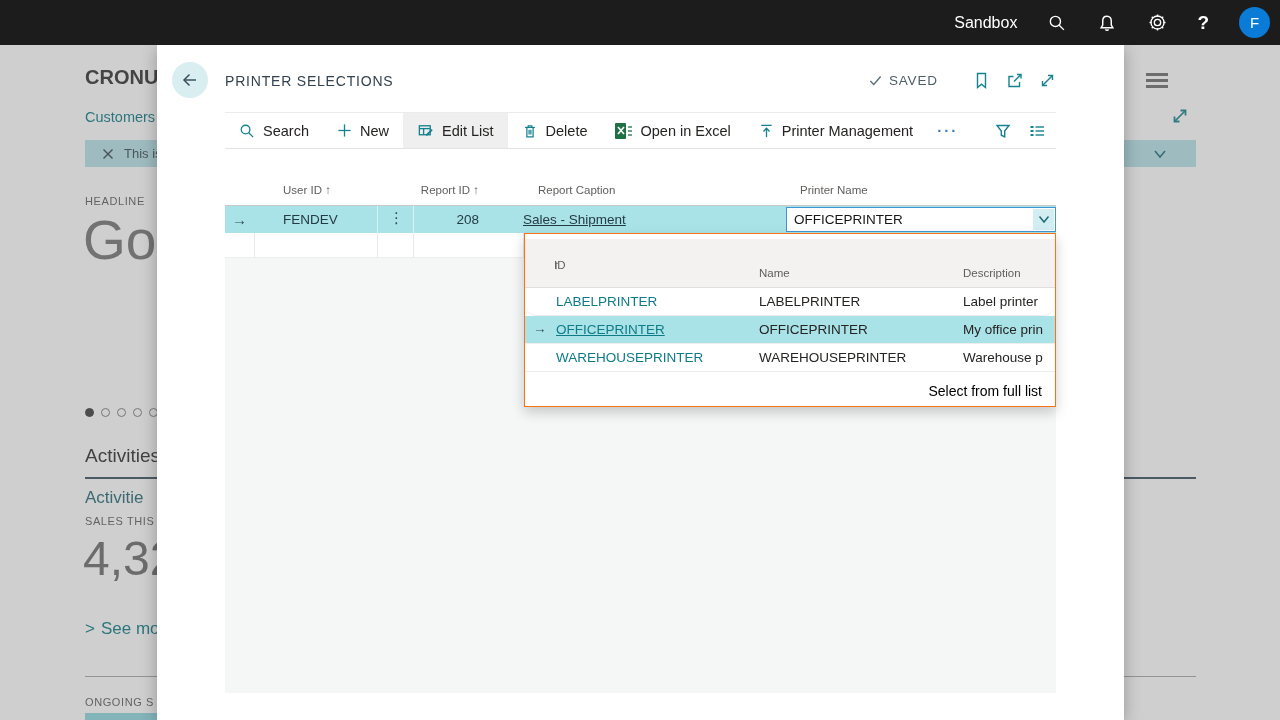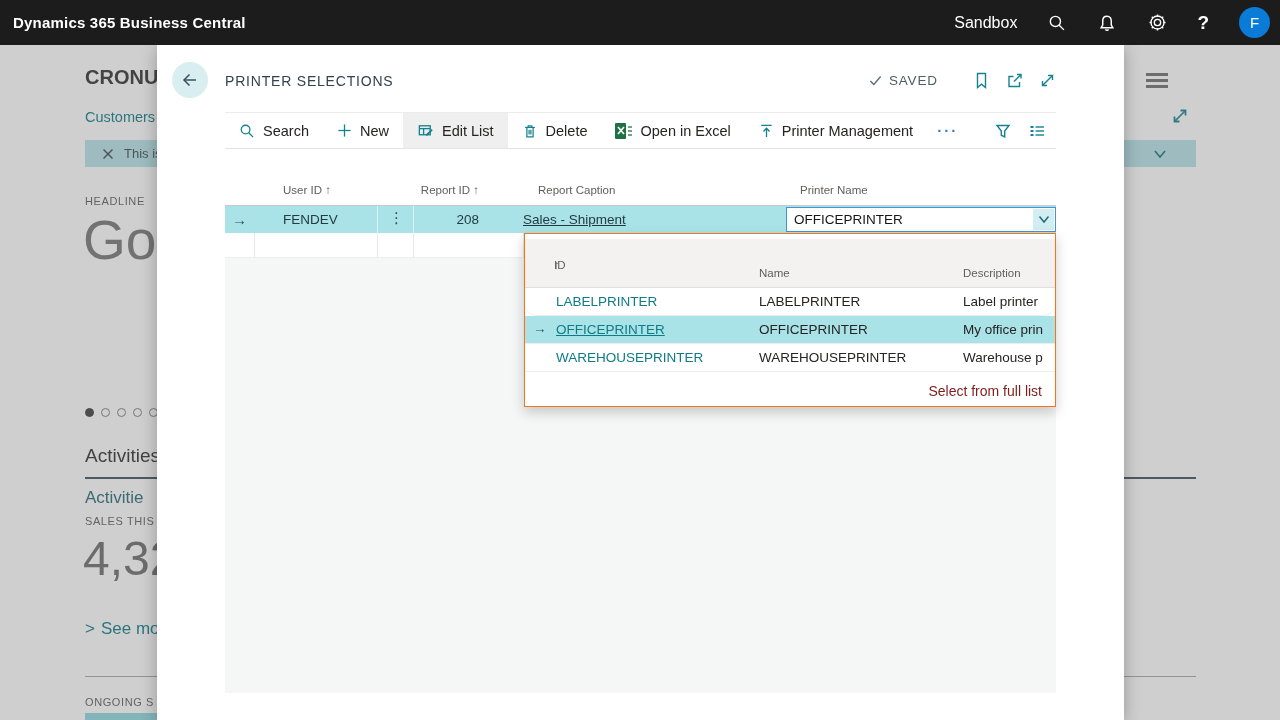--- a/index.html
+++ b/index.html
@@ -113,29 +113,28 @@
   .dd-head span { position:absolute; bottom:8px; font-size:11.5px; color:#605e5c; white-space:nowrap; cursor:pointer; }
   .dh-id { left:29px; } .dh-name { left:234px; } .dh-desc { left:438px; }
   .dd-row { left:0; width:530px; height:28px; border-bottom:1px solid #ededed; cursor:pointer; }
   .ddr1 { top:54px;border-radius:12px; } .ddr2 { top:82px; background:#a9e3e8; } .ddr3 { top:110px; }
   .dd-row > span { position:absolute; top:6px; font-size:13.5px; white-space:nowrap; }
   .dd-marker { left:8px; top:5px !important; font-size:15px; color:#2e4b55; }
   .dd-id { left:31px; color:#0e7c87; }
   .ddr2 .dd-id { text-decoration:underline; }
   .dd-name { left:234px; color:#252423; }
   .dd-desc { left:438px; color:#252423; }
-  .dd-footer { right:13px; top:149px; font-size:14px; color:#7f1d1d; cursor:pointer; white-space:nowrap; }
+  .dd-footer { right:13px; top:149px; font-size:14px; color:#000000; cursor:pointer; white-space:nowrap; }
 </style>
 </head>
 <body>
 
 <div class="stage">
 
   <div class="topbar">
-    <div class="tb-title">Dynamics 365 Business Central</div>
     <div class="tb-right">
       <span class="tb-env">Sandbox</span>
       <span class="tb-ic">
         <svg width="18" height="18" viewBox="0 0 17 17">
             <circle cx="7" cy="7" r="4.8"></circle>
             <line x1="10.6" y1="10.6" x2="15" y2="15"></line>
           </svg>
       </span>
       <span class="tb-ic">
         <svg width="18" height="18" viewBox="0 0 16 16">

